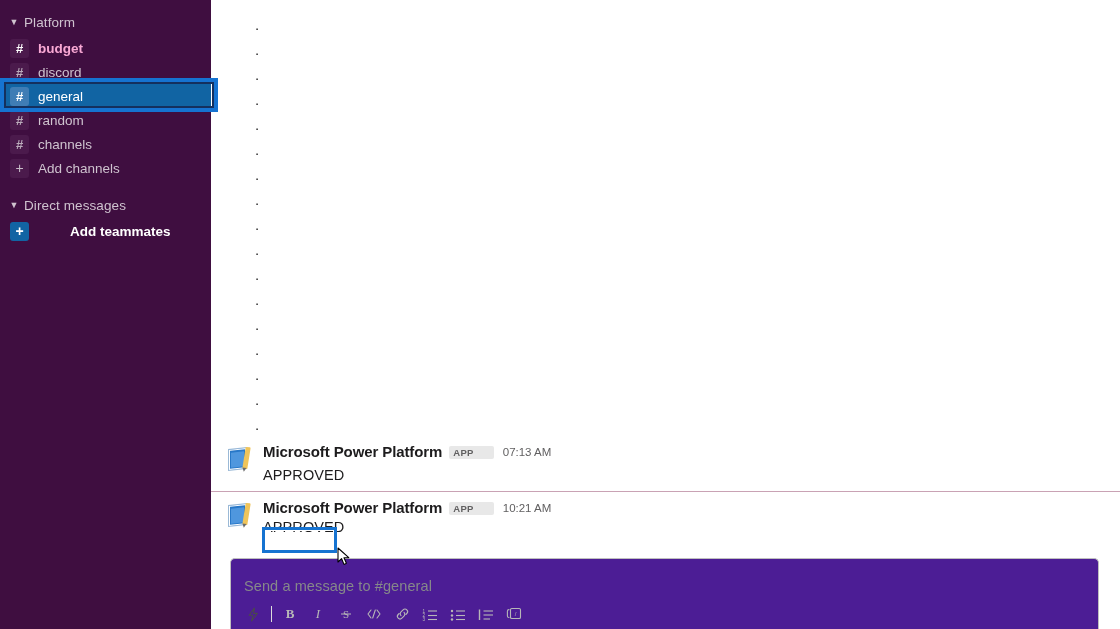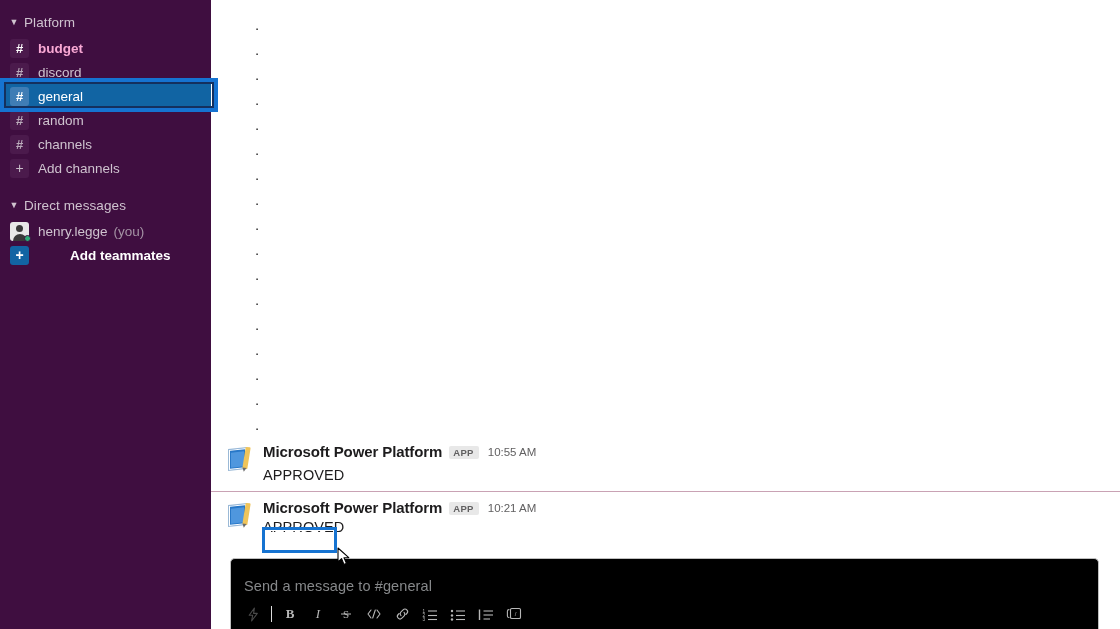--- a/index.html
+++ b/index.html
@@ -245,21 +245,21 @@
     color: #1D1C1D;
     letter-spacing: -.1px;
   }
   .app-badge {
     margin-left: 7px;
     background: #E8E8E8;
     color: #616061;
     font-size: 9.5px;
     font-weight: 700;
     letter-spacing: .3px;
-    padding: 1px 5px 1px 4px;
+    padding: 1px 20px 1px 4px;
     border-radius: 2px;
     line-height: 11px;
   }
   .msg-time {
     margin-left: 9px;
     font-size: 11.5px;
     color: #616061;
   }
   .msg-text {
     font-size: 14.5px;
@@ -296,21 +296,21 @@
   .composer-wrap {
     position: absolute;
     left: 19px; right: 21px;
     bottom: 0px;
     height: 71px;
   }
   .composer {
     border: 1px solid #BFBFBF;
     border-bottom: none;
     border-radius: 5px 5px 0 0;
-    background: #000000;
+    background: #4c1d95;
     height: 71px;
     position: relative;
   }
   .composer-placeholder {
     position: absolute;
     left: 13px; top: 19px;
     font-size: 14.5px;
     color: #86888A;
     letter-spacing: .1px;
   }
@@ -379,29 +379,20 @@
       <span class="chan-label">Add channels</span>
     </div>
 
     <div style="height:14px"></div>
 
     <div class="section-header">
       <span class="caret">▼</span>
       <span class="sec-label">Direct messages</span>
     </div>
 
-    <div class="dm-row">
-      <span class="avatar-mini">
-        <span class="head"></span>
-          <span class="body"></span>
-        <span class="presence"></span>
-      </span>
-      <span class="dm-name">henry.legge</span>
-      <span class="dm-you">(you)</span>
-    </div>
 
     <div class="chan bold">
       <span class="plus-box blue">+</span>
       <span class="chan-label">Add teammates</span>
     </div>
 
   </div>
 
   <div class="sel-box"></div>
 
@@ -465,21 +456,21 @@
 
       <div class="message" style="margin-top:3px;">
         <div class="msg-avatar">
           <span class="book"></span>
             <span class="pencil"></span>
         </div>
         <div class="msg-body">
           <div class="msg-head">
             <span class="msg-author">Microsoft Power Platform</span>
             <span class="app-badge">APP</span>
-            <span class="msg-time">10:55 AM</span>
+            <span class="msg-time">07:13 AM</span>
           </div>
           <div class="msg-text second">APPROVED</div>
         </div>
       </div>
 
       <div style="position:relative;height:10px;">
         <div class="divider" style="top:4px;"></div>
       </div>
 
       <div class="message" style="padding-top:3px;">

